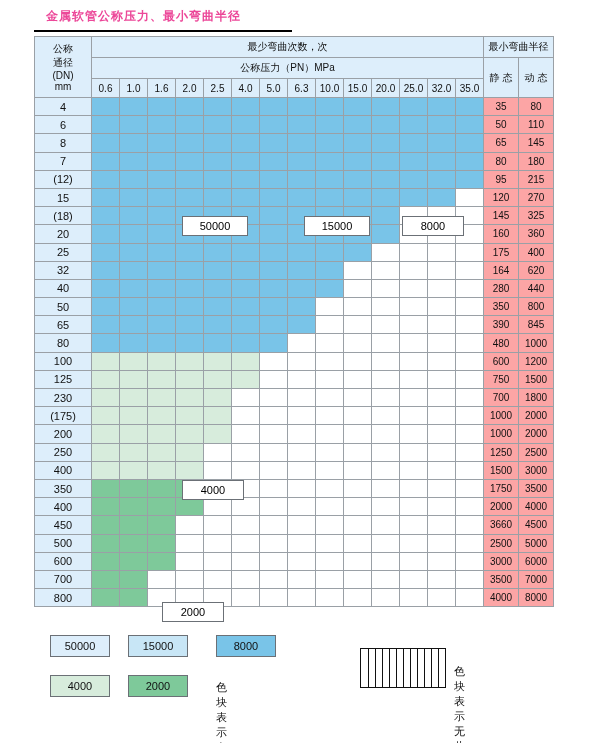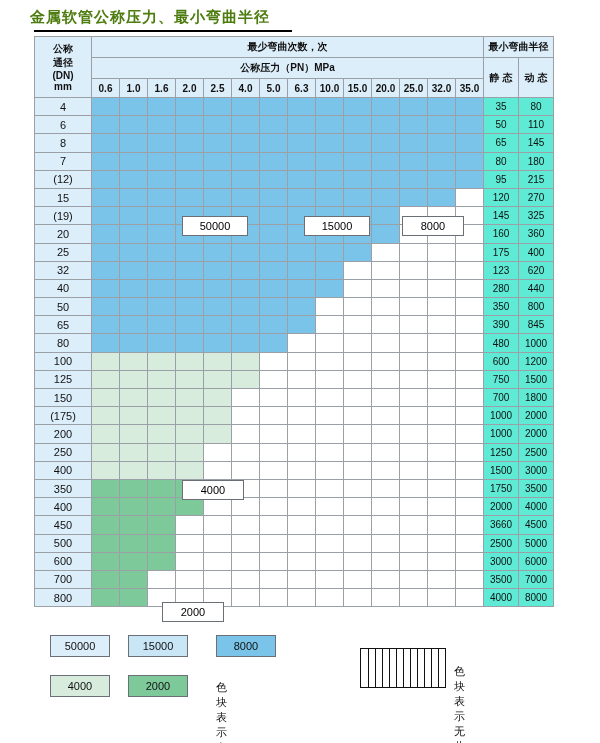--- a/index.html
+++ b/index.html
@@ -4,53 +4,53 @@
 <style>
   html,body{margin:0;padding:0;}
   body{
     width:600px;height:743px;
     background:#ffffff;
     font-family:"Liberation Sans","DejaVu Sans",sans-serif;
     color:#111;
     overflow:hidden;
   }
   #title{
-    position:absolute;left:30px;top:8px;
+    position:absolute;left:46px;top:8px;
     font-family:"DejaVu Serif","Liberation Serif",serif;
-    font-weight:bold;font-size:15px;letter-spacing:1px;
-    color:#4d7c0f;
+    font-weight:bold;font-size:12px;letter-spacing:1px;
+    color:#ec4899;
   }
   #title-underline{
     position:absolute;left:34px;top:30px;width:258px;height:2px;background:#000;
   }
   #table-wrap{
     position:absolute;left:34px;top:36px;
   }
   table{border-collapse:collapse;}
   td,th{
     border:1px solid #9aa0a6;
     font-size:10px;
     text-align:center;
     vertical-align:middle;
     padding:0;
     font-weight:normal;
   }
-  .hdr{background:#ddeefb;font-weight:bold;}
+  .hdr{background:#ddeefb;}
   .dncol{width:56px;}
   .pcol{width:27px;}
   .rcol{width:34px;}
   .rowh{height:17.2px;}
   .dnlabel{font-size:11px;background:#ddeefb;}
   .cell{height:17.2px;}
   
   .c-blue{background:#79c4e8;}
   .c-green{background:#7ec99a;}
   .c-lgreen{background:#d7ecdc;}
   .c-white{background:#ffffff;}
-  .val{background:#5eead4;font-size:10px;}
+  .val{background:#fca5a5;font-size:10px;}
   
   .olabel{
     position:absolute;
     background:#ffffff;
     border:1px solid #6b7076;
     font-size:11px;
     text-align:center;
     line-height:18px;
     height:18px;
     color:#000;
@@ -218,21 +218,21 @@
           <td class="pcol cell c-blue"></td>
           <td class="pcol cell c-blue"></td>
           <td class="pcol cell c-blue"></td>
           <td class="pcol cell c-blue"></td>
           <td class="pcol cell c-blue"></td>
           <td class="pcol cell c-white"></td>
           <td class="rcol cell val">120</td>
           <td class="rcol cell val">270</td>
         </tr>
         <tr>
-          <td class="dnlabel dncol cell">(19)</td>
+          <td class="dnlabel dncol cell">(18)</td>
           <td class="pcol cell c-blue"></td>
           <td class="pcol cell c-blue"></td>
           <td class="pcol cell c-blue"></td>
           <td class="pcol cell c-blue"></td>
           <td class="pcol cell c-blue"></td>
           <td class="pcol cell c-blue"></td>
           <td class="pcol cell c-blue"></td>
           <td class="pcol cell c-blue"></td>
           <td class="pcol cell c-blue"></td>
           <td class="pcol cell c-blue"></td>
@@ -290,21 +290,21 @@
           <td class="pcol cell c-blue"></td>
           <td class="pcol cell c-blue"></td>
           <td class="pcol cell c-blue"></td>
           <td class="pcol cell c-blue"></td>
           <td class="pcol cell c-blue"></td>
           <td class="pcol cell c-white"></td>
           <td class="pcol cell c-white"></td>
           <td class="pcol cell c-white"></td>
           <td class="pcol cell c-white"></td>
           <td class="pcol cell c-white"></td>
-          <td class="rcol cell val">123</td>
+          <td class="rcol cell val">164</td>
           <td class="rcol cell val">620</td>
         </tr>
         <tr>
           <td class="dnlabel dncol cell">40</td>
           <td class="pcol cell c-blue"></td>
           <td class="pcol cell c-blue"></td>
           <td class="pcol cell c-blue"></td>
           <td class="pcol cell c-blue"></td>
           <td class="pcol cell c-blue"></td>
           <td class="pcol cell c-blue"></td>
@@ -408,21 +408,21 @@
           <td class="pcol cell c-white"></td>
           <td class="pcol cell c-white"></td>
           <td class="pcol cell c-white"></td>
           <td class="pcol cell c-white"></td>
           <td class="pcol cell c-white"></td>
           <td class="pcol cell c-white"></td>
           <td class="rcol cell val">750</td>
           <td class="rcol cell val">1500</td>
         </tr>
         <tr>
-          <td class="dnlabel dncol cell">150</td>
+          <td class="dnlabel dncol cell">230</td>
           <td class="pcol cell c-lgreen"></td>
           <td class="pcol cell c-lgreen"></td>
           <td class="pcol cell c-lgreen"></td>
           <td class="pcol cell c-lgreen"></td>
           <td class="pcol cell c-lgreen"></td>
           <td class="pcol cell c-white"></td>
           <td class="pcol cell c-white"></td>
           <td class="pcol cell c-white"></td>
           <td class="pcol cell c-white"></td>
           <td class="pcol cell c-white"></td>

